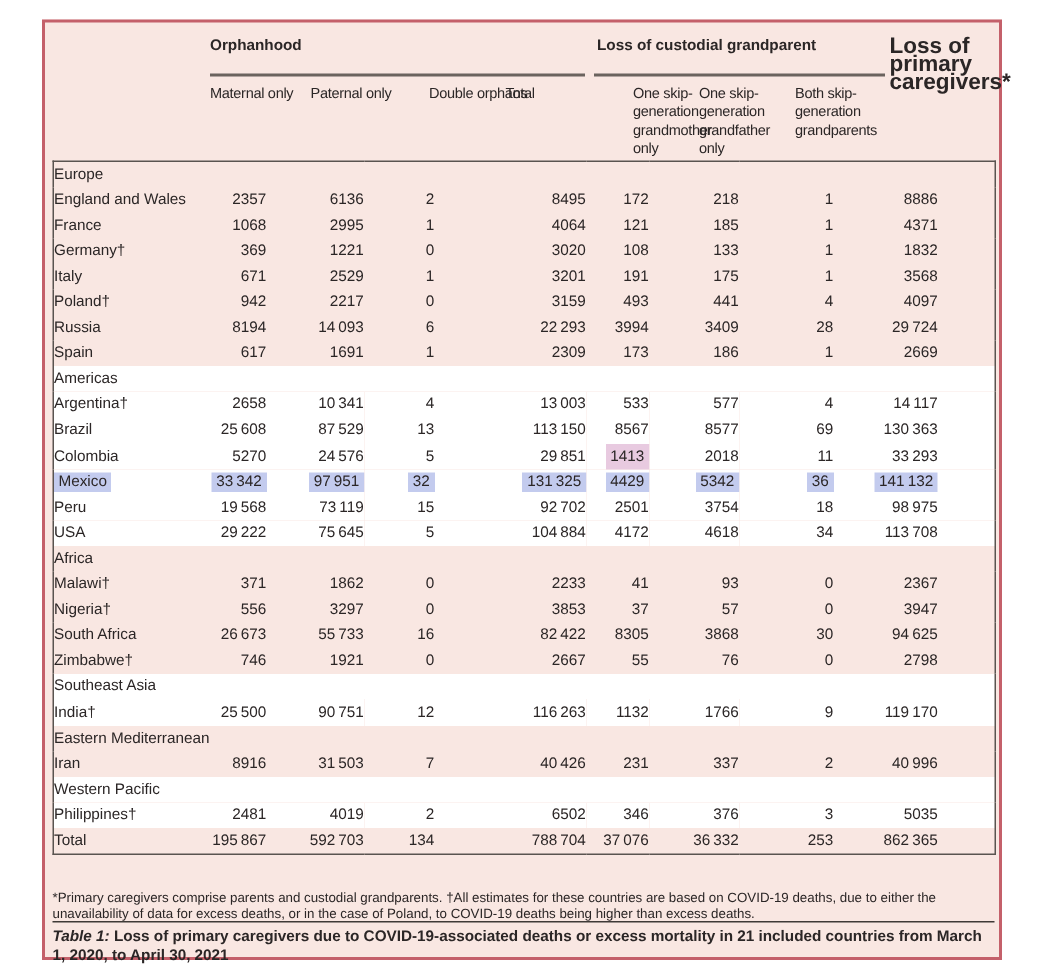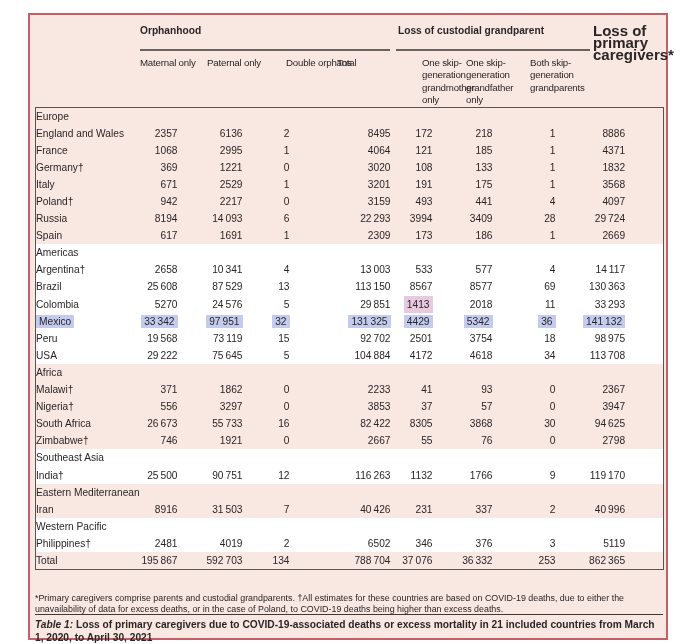--- a/index.html
+++ b/index.html
@@ -307,21 +307,21 @@
         </tr>
         <tr class="white data-row">
           <td class="country-cell"><span>Philippines†</span></td>
           <td class="num-cell"><span>2481</span></td>
           <td class="num-cell"><span>4019</span></td>
           <td class="num-cell"><span>2</span></td>
           <td class="num-cell"><span>6502</span></td>
           <td class="num-cell"><span>346</span></td>
           <td class="num-cell"><span>376</span></td>
           <td class="num-cell"><span>3</span></td>
-          <td class="num-cell"><span>5119</span></td>
+          <td class="num-cell"><span>5035</span></td>
         </tr>
         <tr class="pink total-row">
           <td class="total-label"><span>Total</span></td>
           <td class="num-cell"><span>195 867</span></td>
           <td class="num-cell"><span>592 703</span></td>
           <td class="num-cell"><span>134</span></td>
           <td class="num-cell"><span>788 704</span></td>
           <td class="num-cell"><span>37 076</span></td>
           <td class="num-cell"><span>36 332</span></td>
           <td class="num-cell"><span>253</span></td>

